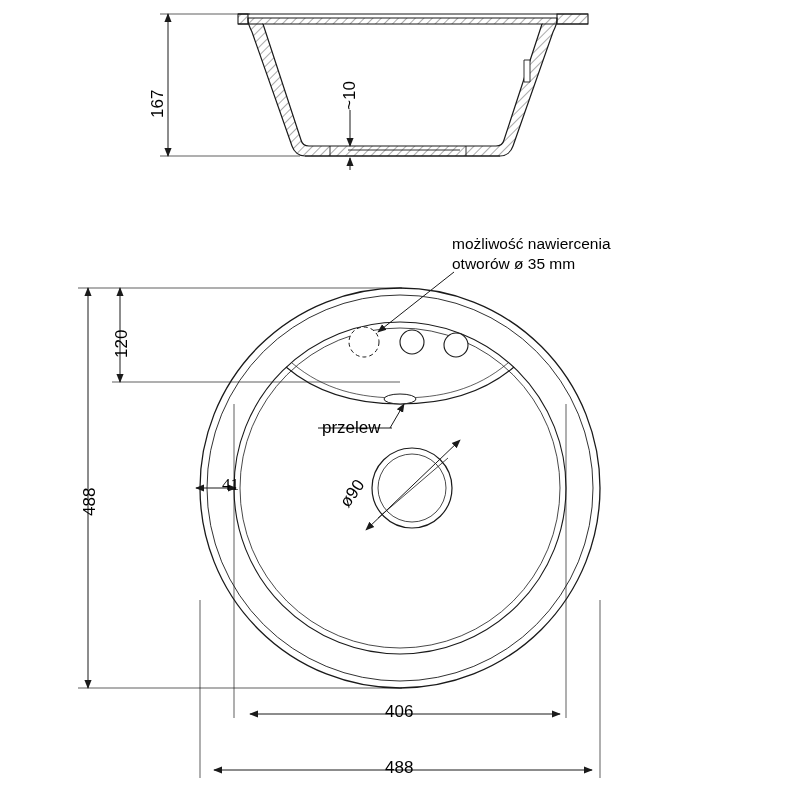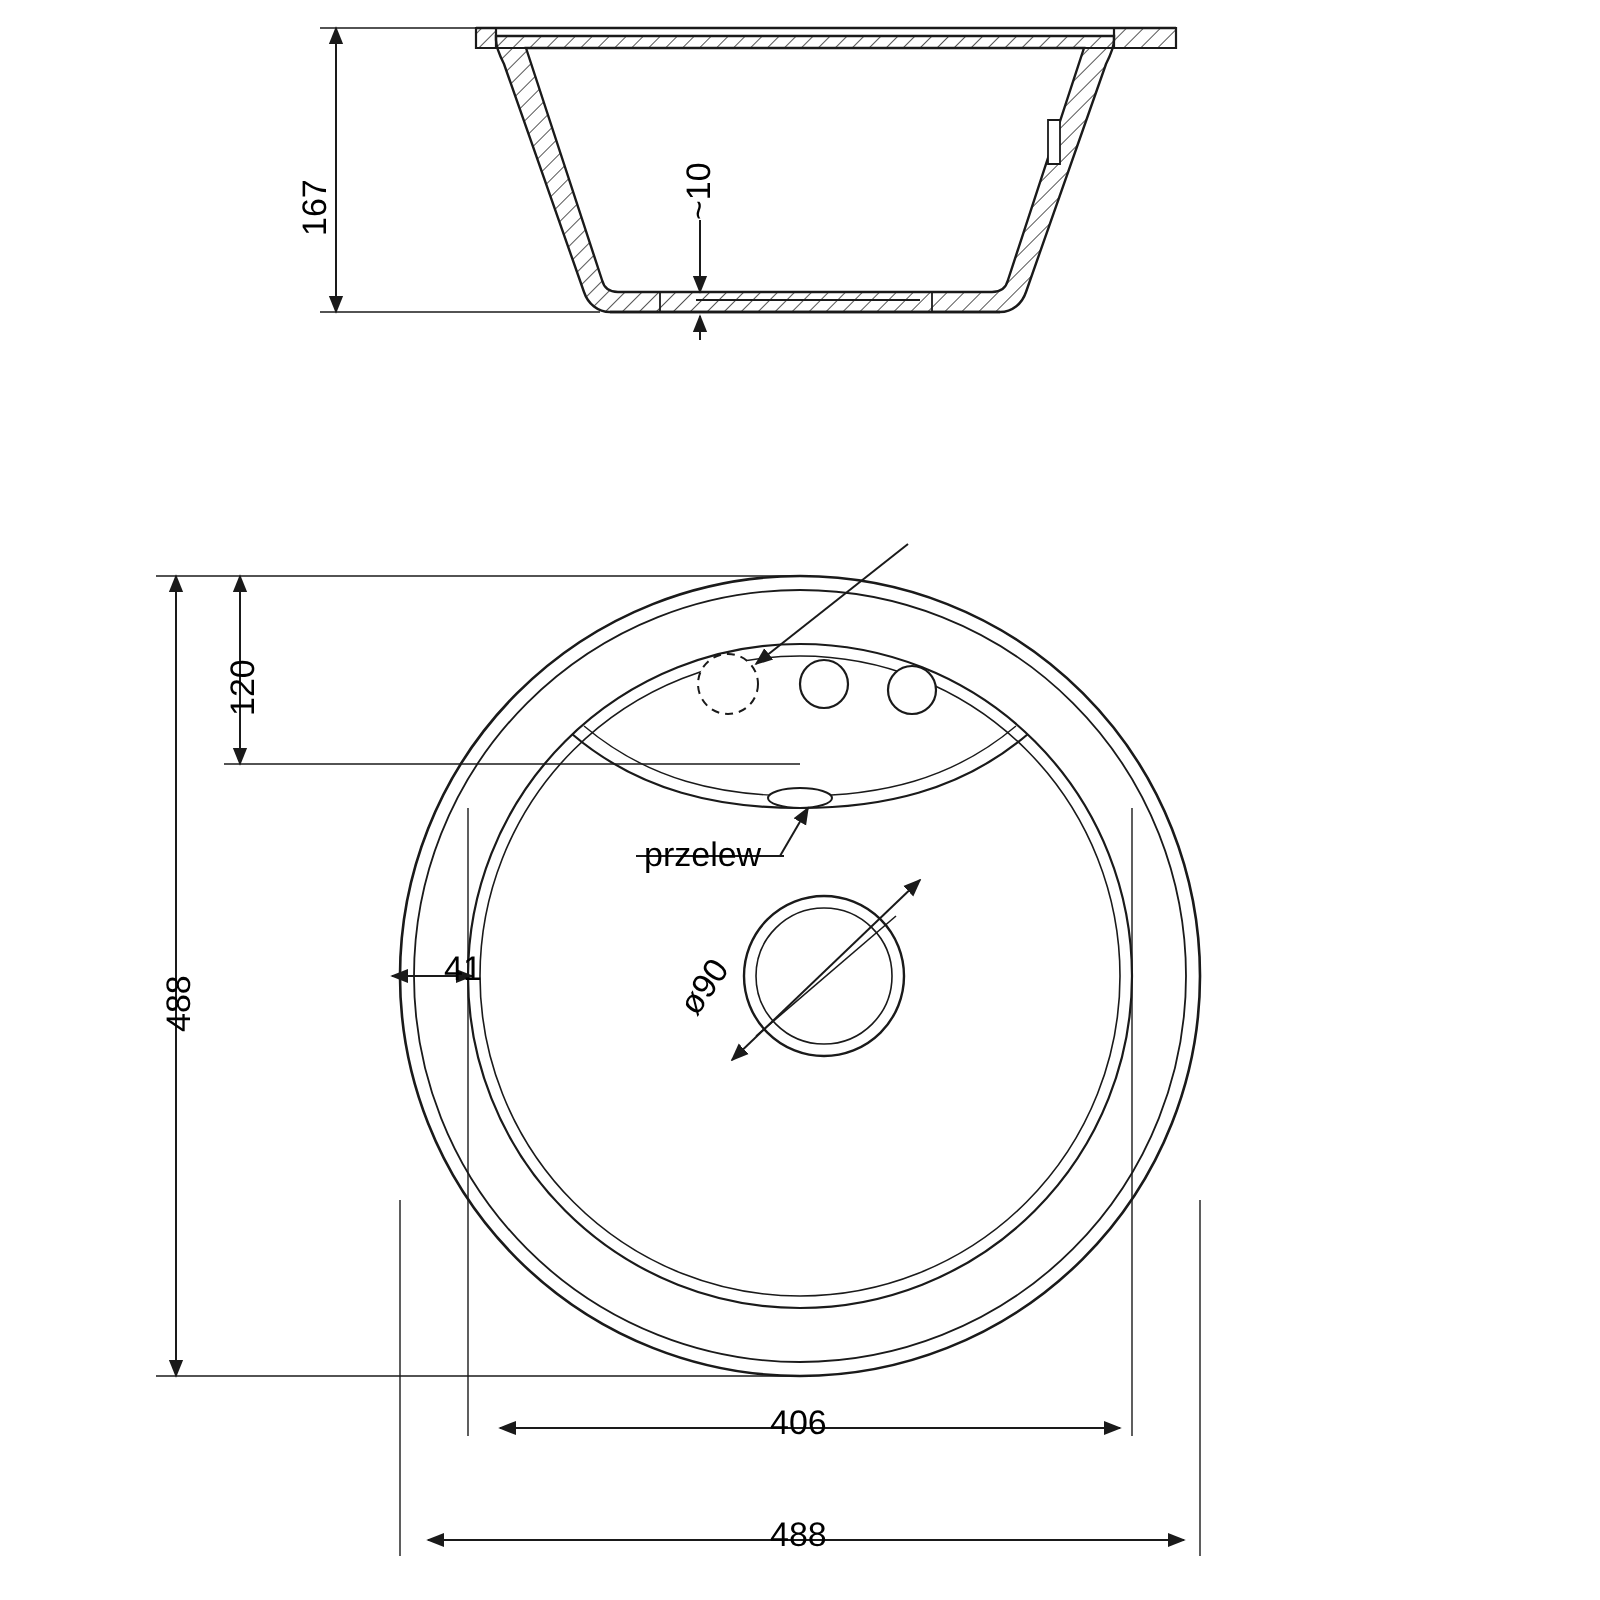--- a/index.html
+++ b/index.html
@@ -152,27 +152,29 @@
       <line x1="200" y1="600" x2="200" y2="778" stroke="#1a1a1a" stroke-width="0.7"></line>
       <line x1="600" y1="600" x2="600" y2="778" stroke="#1a1a1a" stroke-width="0.7"></line>
       <line x1="214" y1="770" x2="592" y2="770" stroke="#1a1a1a" stroke-width="1" marker-start="url(#arrow-start)" marker-end="url(#arrow-end)"></line>
     </g>
   </svg>
 
   <div class="lbl rot90" style="left: 148px; top: 118px;">167</div>
 
   <div class="lbl rot90" style="left: 340px; top: 110px;">~10</div>
 
+  <div class="lbl note" style="left: 452px; top: 234px;">możliwość nawiercenia</div>
 
+  <div class="lbl note" style="left: 452px; top: 254px;">otworów ø 35 mm</div>
 
   <div class="lbl rot90" style="left: 112px; top: 358px;">120</div>
 
   <div class="lbl rot90" style="left: 80px; top: 516px;">488</div>
 
-  <div class="lbl" style="left: 222px; top: 475px;">41</div>
+  <div class="lbl" style="left: 222px; top: 475px; font-family: Liberation Serif, serif;">41</div>
 
   <div class="lbl" style="left: 322px; top: 418px; text-align: center;">przelew</div>
 
   <div class="lbl rot-45" style="left: 336px; top: 500px;">ø90</div>
 
   <div class="lbl" style="left: 385px; top: 702px;">406</div>
 
   <div class="lbl" style="left: 385px; top: 758px;">488</div>
 
 </div>

